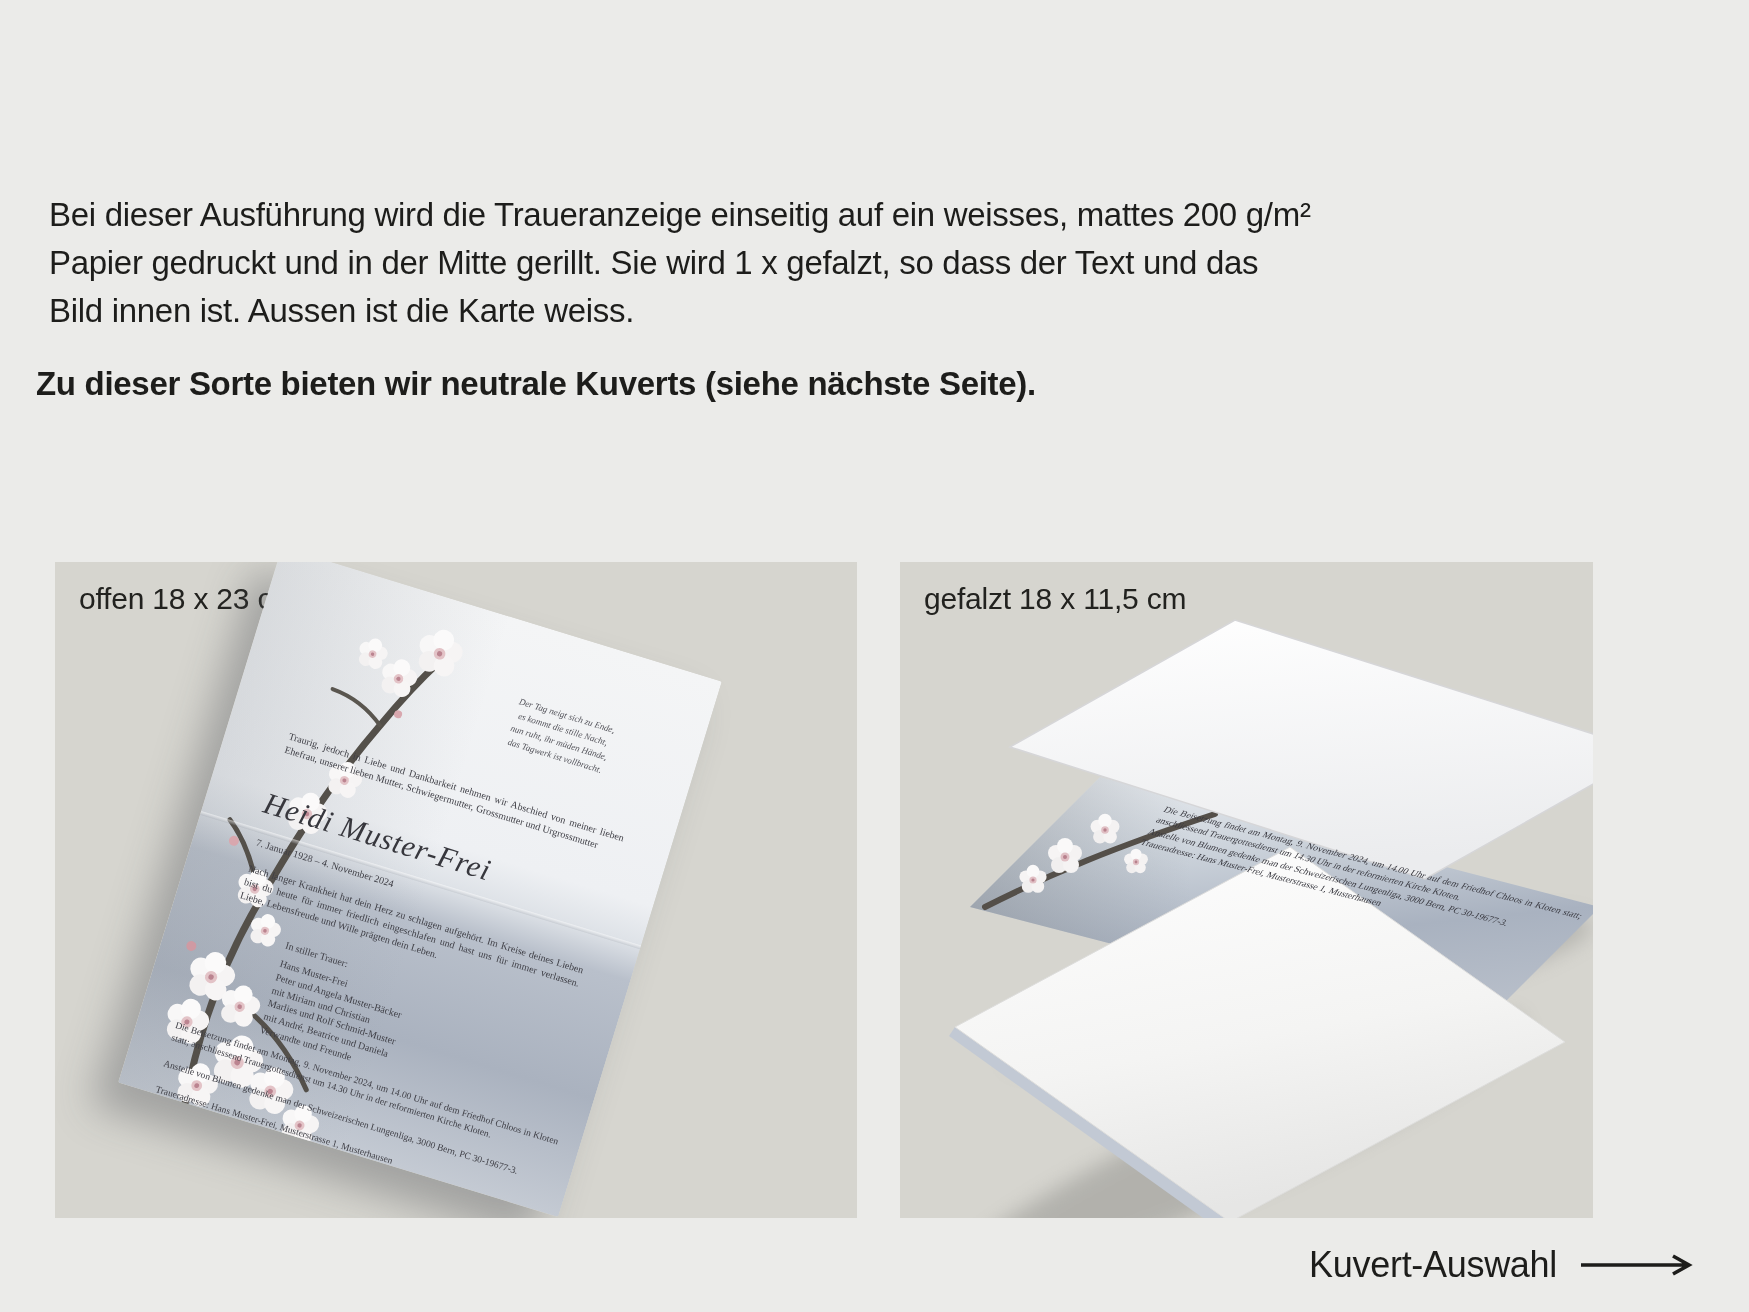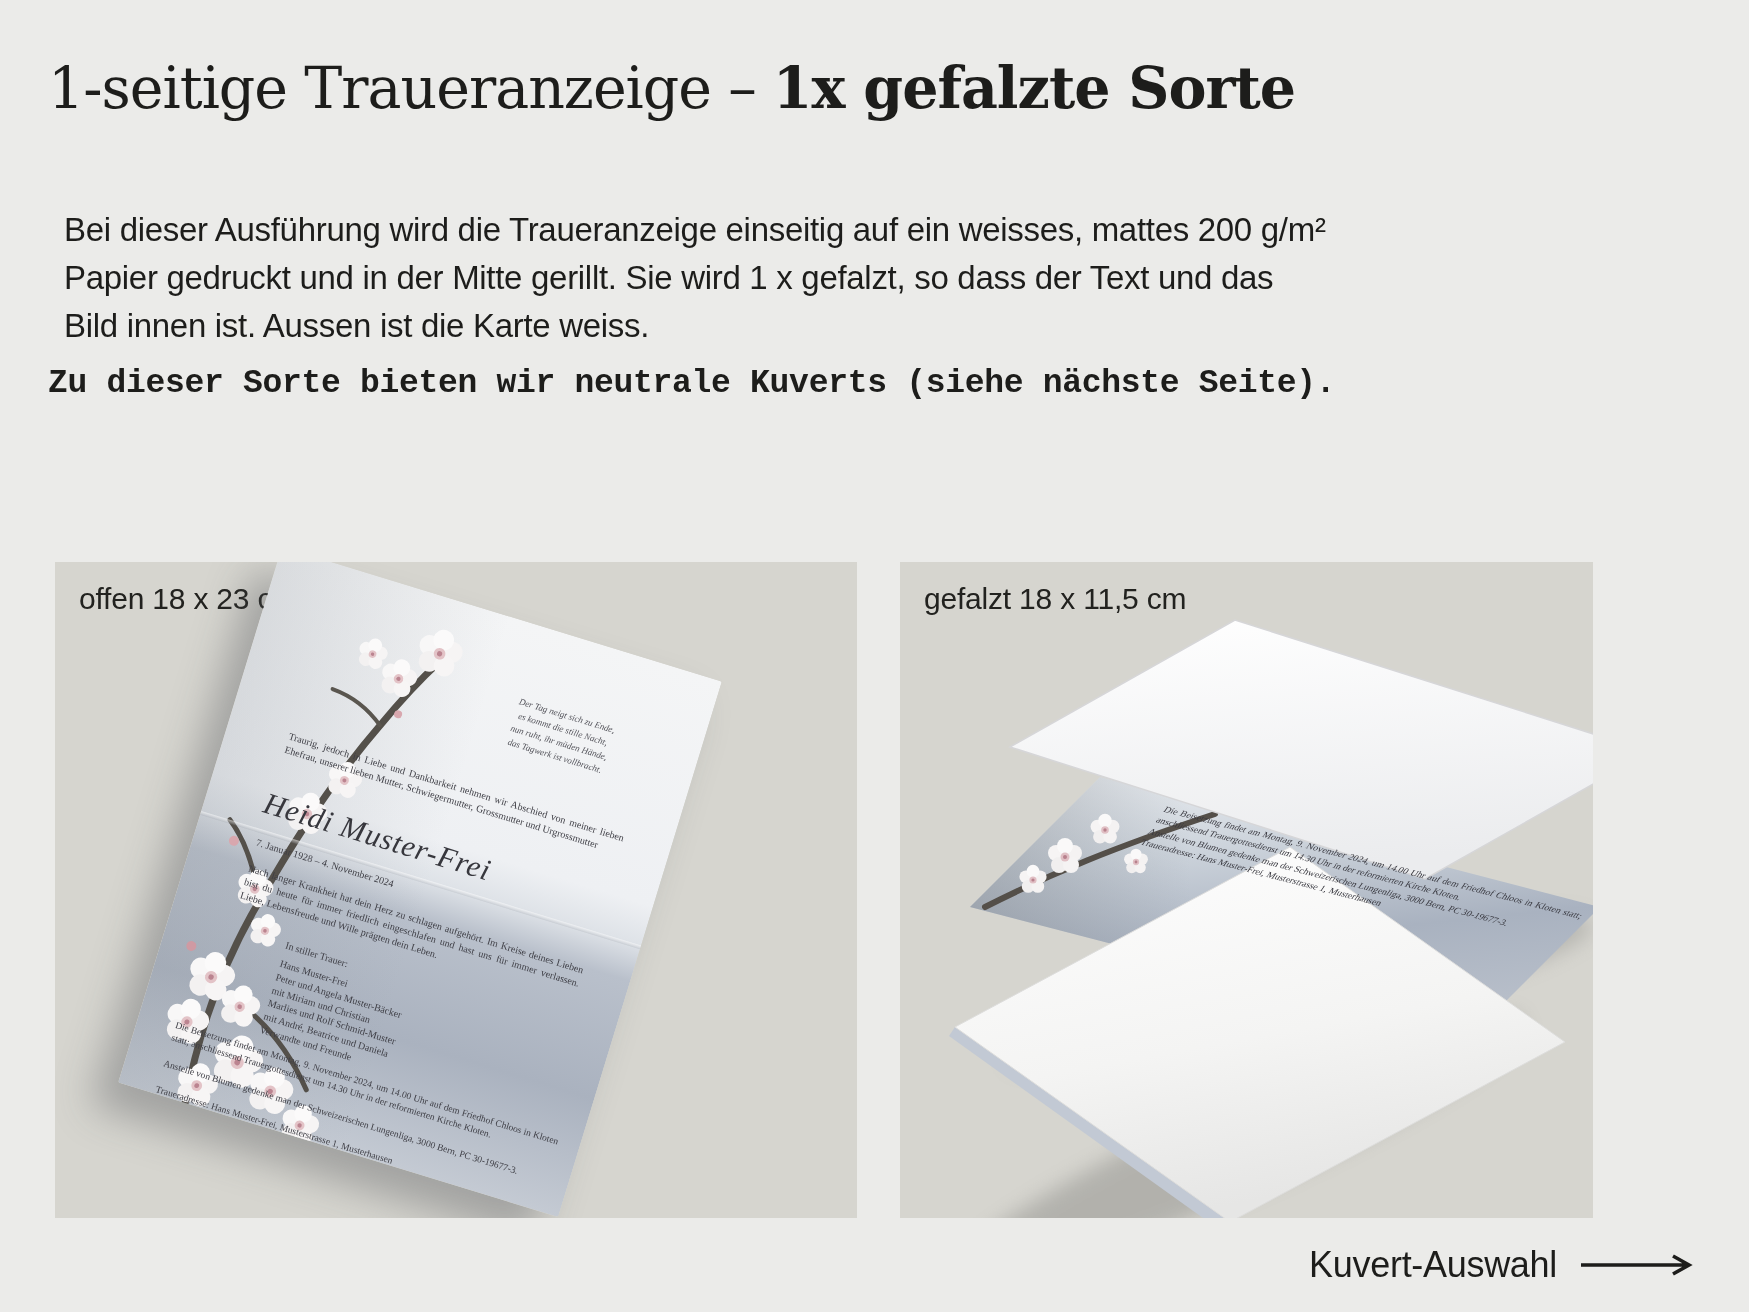--- a/index.html
+++ b/index.html
@@ -6,22 +6,22 @@
   .page{position:relative;width:1749px;height:1312px;background:#ebebe9;overflow:hidden;
         font-family:"Liberation Sans",sans-serif;color:#1d1d1b;}
 
   
   .title{position:absolute;left:48px;top:55px;font-family:"DejaVu Serif",serif;
          font-size:57px;line-height:1.15;letter-spacing:-1px;white-space:nowrap;}
   .title .t-reg{font-weight:400;}
   .title .t-bold{font-weight:700;}
   .intro{position:absolute;left:48px;top:190px;width:1600px;font-size:33px;line-height:48px;
          letter-spacing:-0.3px;white-space:pre-line;}
-  .note{position:absolute;left:48px;top:365px;width:1600px;font-size:33px;font-weight:700;
-        letter-spacing:-0.3px;font-family:Liberation Mono, monospace;}
+  .note{position:absolute;left:36px;top:365px;width:1600px;font-size:33px;font-weight:700;
+        letter-spacing:-0.3px;}
 
   
   .panel{position:absolute;top:562px;width:693px;height:656px;background:#d6d5cf;overflow:hidden;}
   .panel.left{left:55px;width:802px;}
   .panel.right{left:900px;}
   .panel-label{position:absolute;left:24px;top:20px;font-size:30px;color:#22221f;letter-spacing:-0.2px;}
 
   
   .open-card{position:absolute;left:135px;top:40px;width:460px;height:560px;
              transform:rotate(17deg);background:
@@ -54,25 +54,22 @@
 
   
   .kuvert-link{position:absolute;right:44px;top:1244px;display:flex;align-items:center;gap:22px;
                font-size:36px;letter-spacing:-0.3px;cursor:pointer;}
 </style>
 </head>
 <body>
 
 <div class="page">
 
-  <h1 class="title" style="margin:0;">
-    <span class="t-reg">1-seitige Traueranzeige – </span><span class="t-bold">1x gefalzte Sorte</span>
-  </h1>
-
-  <p class="intro" style="margin:16px;">Bei dieser Ausführung wird die Traueranzeige einseitig auf ein weisses, mattes 200 g/m²
+
+  <p class="intro" style="margin:1px;">Bei dieser Ausführung wird die Traueranzeige einseitig auf ein weisses, mattes 200 g/m²
 Papier gedruckt und in der Mitte gerillt. Sie wird 1 x gefalzt, so dass der Text und das
 Bild innen ist. Aussen ist die Karte weiss.</p>
   <p class="note" style="margin:0;">Zu dieser Sorte bieten wir neutrale Kuverts (siehe nächste Seite).</p>
 
   <div class="panel left">
     <div class="panel-label">offen 18 x 23 cm</div>
 
     <div class="open-card">
 
       <svg class="blossom" width="220" height="560" viewBox="0 0 220 560">

